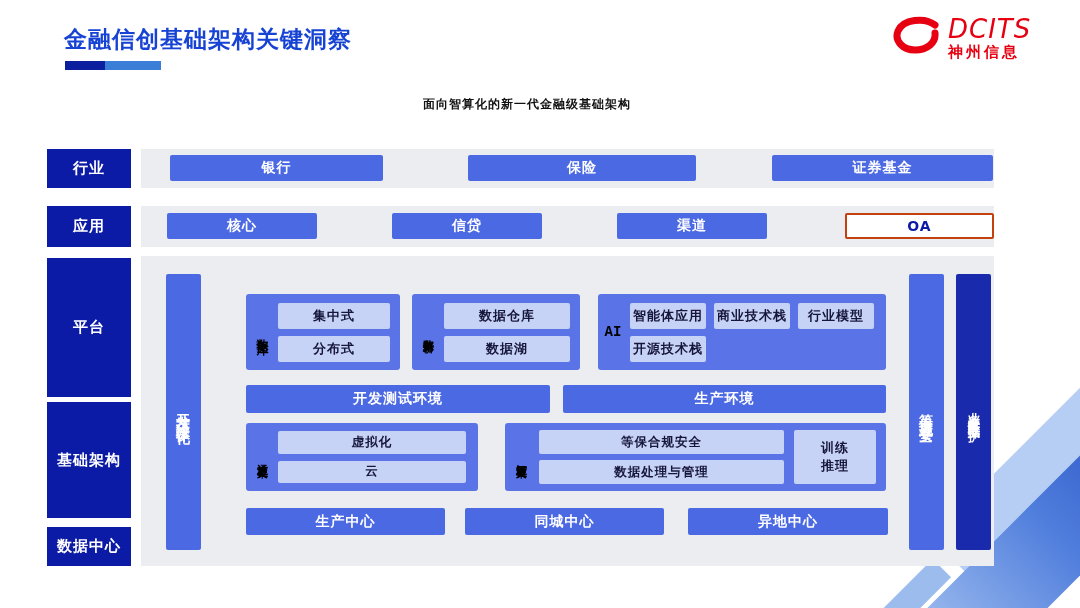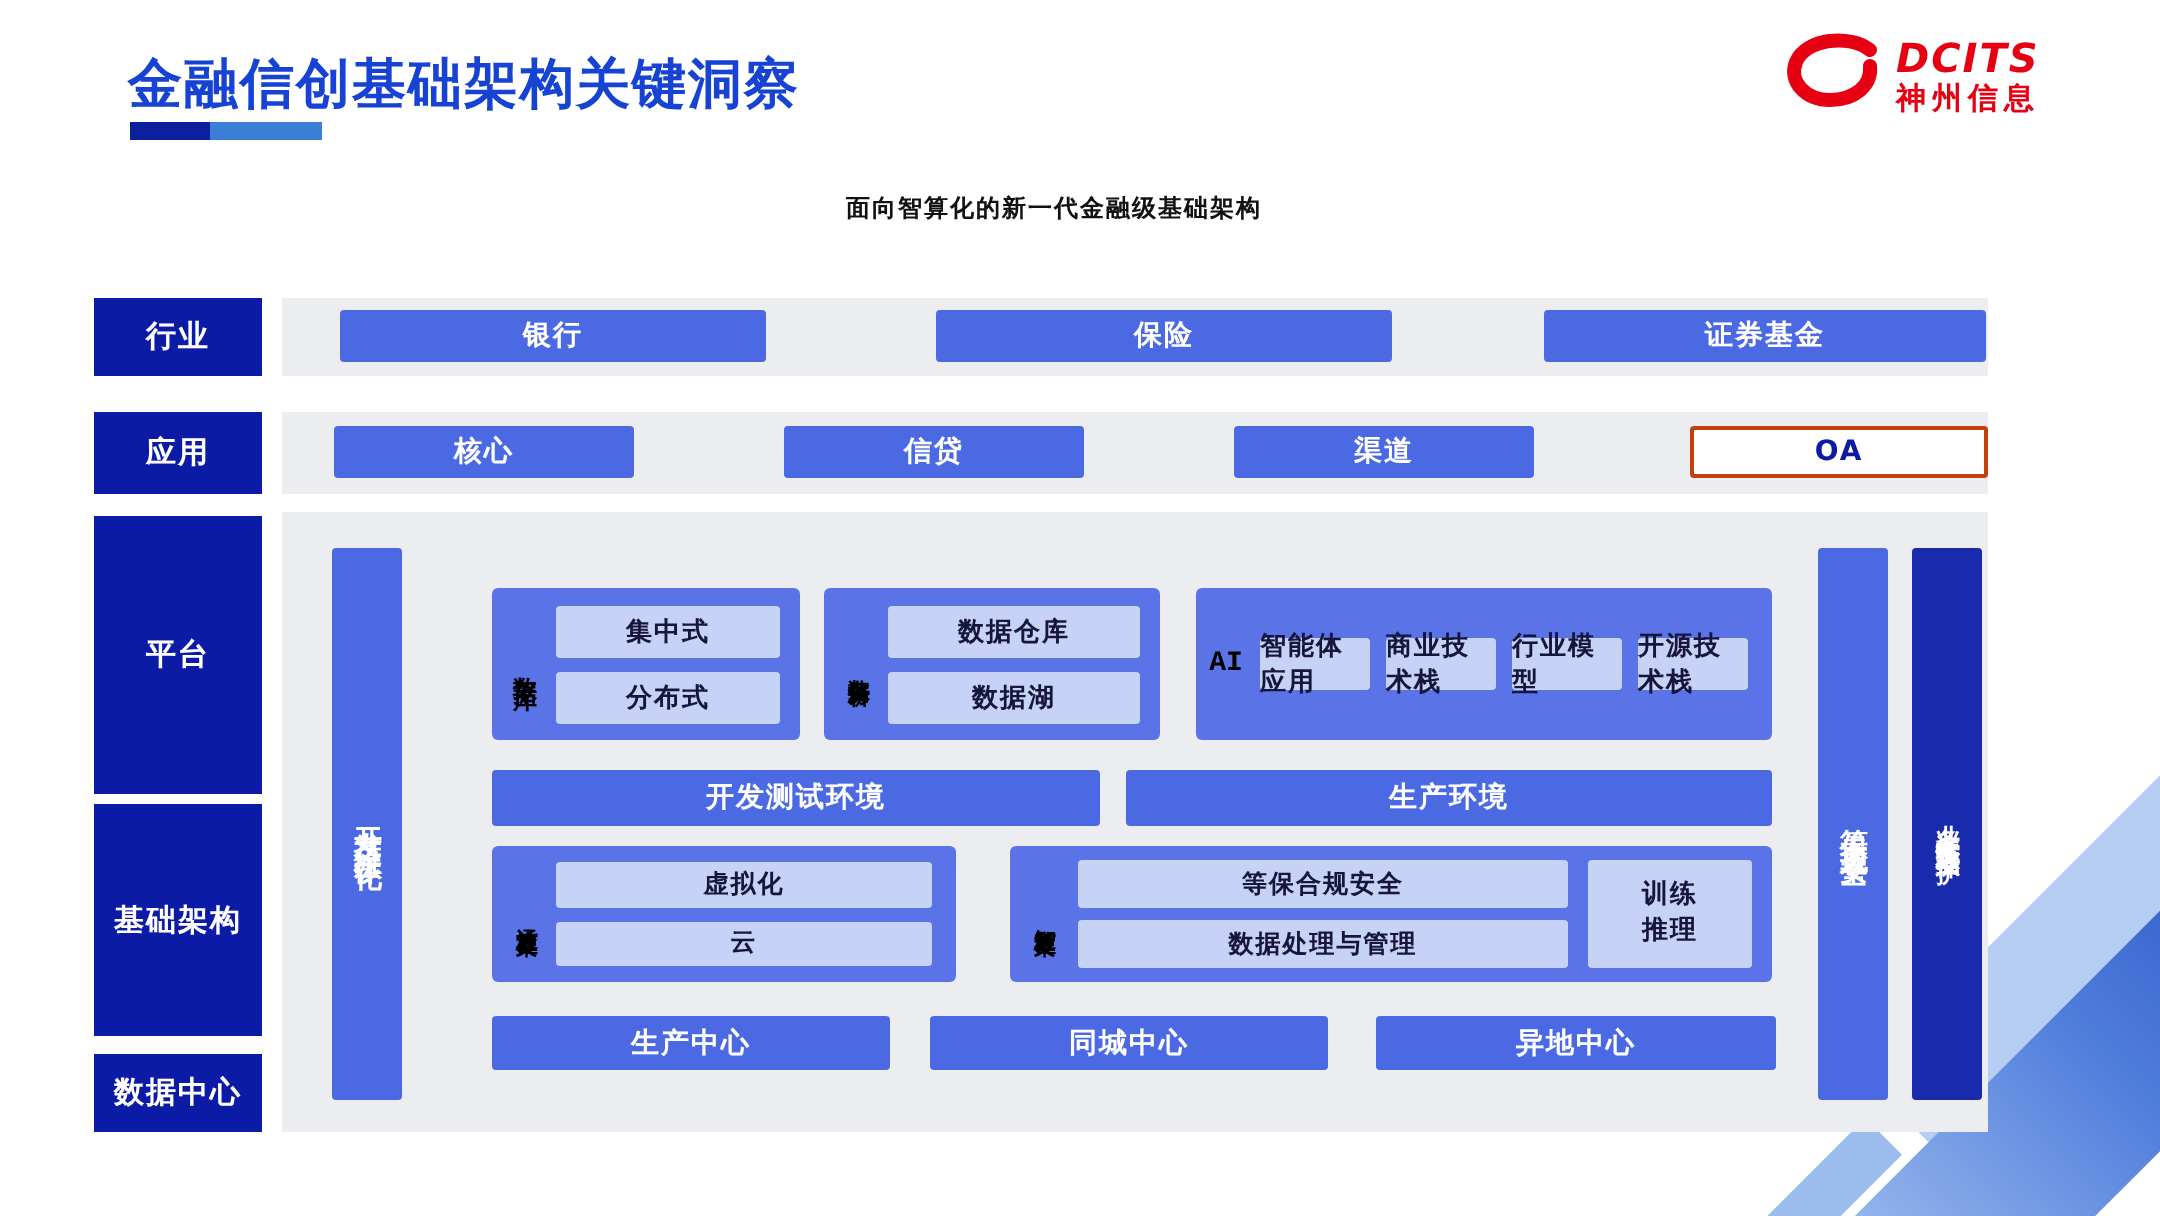--- a/index.html
+++ b/index.html
@@ -6,30 +6,30 @@
   body { background:#888; font-family:"DejaVu Sans","Liberation Sans",sans-serif; }
   .slide {
     position:relative; width:1080px; height:608px; background:#ffffff;
     overflow:hidden; margin:0 auto;
   }
   .abs { position:absolute; }
   .z1 { z-index:2; }
 
   
   .page-title {
-    left:64px; top:24px; font-size:27px; font-weight:bold; color:#1743d4;
+    left:64px; top:24px; font-size:23px; font-weight:bold; color:#1743d4;
     letter-spacing:1px;
   }
   .title-underline { left:65px; top:61px; display:flex; height:9px; }
   .u-dark { width:40px; height:9px; background:#0c1f9f; display:inline-block; }
   .u-light { width:56px; height:9px; background:#3a7ed8; display:inline-block; }
 
   .logo { left:890px; top:16px; display:flex; align-items:center; gap:6px; }
   .logo-texts { display:flex; flex-direction:column; align-items:flex-start; }
-  .logo-brand { font-size:20px; font-weight:bold; color:#e60012; font-style:italic; letter-spacing:1px; line-height:1.05; }
+  .logo-brand { font-size:26px; font-weight:normal; color:#e60012; font-style:italic; letter-spacing:1px; line-height:1.05; }
   .logo-company { font-size:15px; font-weight:bold; color:#e60012; letter-spacing:3px; }
 
   .subtitle {
     left:0; top:96px; width:1054px; text-align:center;
     font-size:12px; font-weight:bold; color:#111111; letter-spacing:1px;
   }
 
   
   .navy-label {
     left:47px; width:84px; background:#0b1ba5; color:#ffffff; font-weight:bold;
@@ -74,21 +74,21 @@
     flex:1; display:flex; flex-direction:column; justify-content:center;
     gap:7px; padding:8px 10px 8px 2px;
   }
   .chip {
     background:#c7d3f6; color:#15163a; font-weight:bold; font-size:13px;
     display:flex; align-items:center; justify-content:center; height:26px;
     border-radius:2px; letter-spacing:1px;
   }
   .chip-sm { height:24px; font-size:12.5px; }
   .grid2 {
-    flex:1; display:grid; grid-template-columns:1fr 1fr 1fr 1fr; gap:7px 8px;
+    flex:1; display:grid; grid-template-columns:1fr 1fr 1fr; gap:7px 8px;
     padding:8px 12px 8px 2px; align-content:center;
   }
   .row-content { flex:1; display:flex; align-items:center; gap:10px; padding:8px 10px 8px 4px; }
   .col { display:flex; flex-direction:column; gap:6px; flex:1; }
   .tall-chip {
     background:#c7d3f6; color:#15163a; font-weight:bold; font-size:13px;
     width:82px; border-radius:2px; display:flex; flex-direction:column;
     align-items:center; justify-content:center; line-height:1.35; letter-spacing:1px;
   }
 

